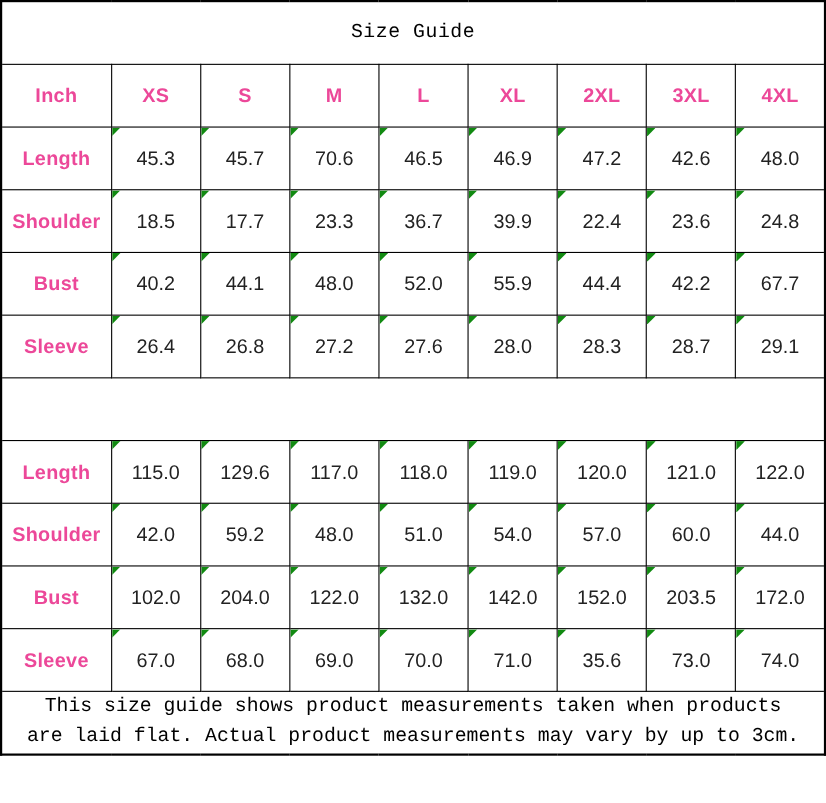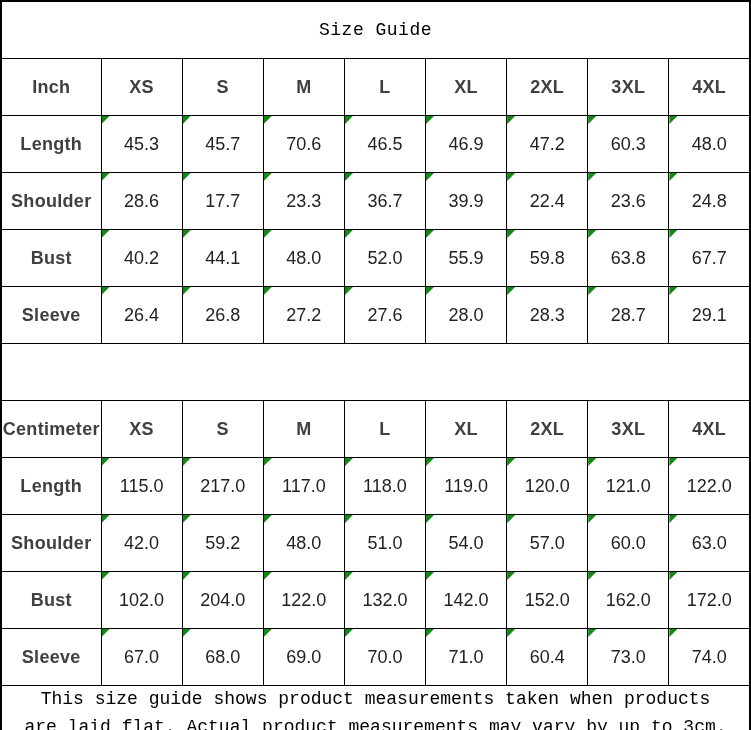--- a/index.html
+++ b/index.html
@@ -32,21 +32,21 @@
   }
   td.title-cell {
     font-family: "Liberation Mono", "DejaVu Sans Mono", monospace;
     font-size: 20px;
     font-weight: 400;
     letter-spacing: 0.5px;
     color: #000000;
   }
   td.label-cell, td.header-cell {
     font-weight: bold;
-    color: #404040;
+    color: #ec4899;
     letter-spacing: 0.3px;
   }
   td.value-cell {
     font-weight: 400;
     color: #222222;
   }
   td.gap-cell {
     height: 56px;
   }
   td.footer-cell {
@@ -98,43 +98,43 @@
         <td class="header-cell">4XL</td>
       </tr>
       <tr>
         <td class="label-cell">Length</td>
         <td class="value-cell"><span class="corner-flag-icon" style="background: rgb(17, 138, 17);"></span><span>45.3</span></td>
         <td class="value-cell"><span class="corner-flag-icon" style="background: rgb(17, 138, 17);"></span><span>45.7</span></td>
         <td class="value-cell"><span class="corner-flag-icon" style="background: rgb(17, 138, 17);"></span><span>70.6</span></td>
         <td class="value-cell"><span class="corner-flag-icon" style="background: rgb(17, 138, 17);"></span><span>46.5</span></td>
         <td class="value-cell"><span class="corner-flag-icon" style="background: rgb(17, 138, 17);"></span><span>46.9</span></td>
         <td class="value-cell"><span class="corner-flag-icon" style="background: rgb(17, 138, 17);"></span><span>47.2</span></td>
-        <td class="value-cell"><span class="corner-flag-icon" style="background: rgb(17, 138, 17);"></span><span>60.3</span></td>
+        <td class="value-cell"><span class="corner-flag-icon" style="background: rgb(17, 138, 17);"></span><span>42.6</span></td>
         <td class="value-cell"><span class="corner-flag-icon" style="background: rgb(17, 138, 17);"></span><span>48.0</span></td>
       </tr>
       <tr>
         <td class="label-cell">Shoulder</td>
-        <td class="value-cell"><span class="corner-flag-icon" style="background: rgb(17, 138, 17);"></span><span>28.6</span></td>
+        <td class="value-cell"><span class="corner-flag-icon" style="background: rgb(17, 138, 17);"></span><span>18.5</span></td>
         <td class="value-cell"><span class="corner-flag-icon" style="background: rgb(17, 138, 17);"></span><span>17.7</span></td>
         <td class="value-cell"><span class="corner-flag-icon" style="background: rgb(17, 138, 17);"></span><span>23.3</span></td>
         <td class="value-cell"><span class="corner-flag-icon" style="background: rgb(17, 138, 17);"></span><span>36.7</span></td>
         <td class="value-cell"><span class="corner-flag-icon" style="background: rgb(17, 138, 17);"></span><span>39.9</span></td>
         <td class="value-cell"><span class="corner-flag-icon" style="background: rgb(17, 138, 17);"></span><span>22.4</span></td>
         <td class="value-cell"><span class="corner-flag-icon" style="background: rgb(17, 138, 17);"></span><span>23.6</span></td>
         <td class="value-cell"><span class="corner-flag-icon" style="background: rgb(17, 138, 17);"></span><span>24.8</span></td>
       </tr>
       <tr>
         <td class="label-cell">Bust</td>
         <td class="value-cell"><span class="corner-flag-icon" style="background: rgb(17, 138, 17);"></span><span>40.2</span></td>
         <td class="value-cell"><span class="corner-flag-icon" style="background: rgb(17, 138, 17);"></span><span>44.1</span></td>
         <td class="value-cell"><span class="corner-flag-icon" style="background: rgb(17, 138, 17);"></span><span>48.0</span></td>
         <td class="value-cell"><span class="corner-flag-icon" style="background: rgb(17, 138, 17);"></span><span>52.0</span></td>
         <td class="value-cell"><span class="corner-flag-icon" style="background: rgb(17, 138, 17);"></span><span>55.9</span></td>
-        <td class="value-cell"><span class="corner-flag-icon" style="background: rgb(17, 138, 17);"></span><span>59.8</span></td>
-        <td class="value-cell"><span class="corner-flag-icon" style="background: rgb(17, 138, 17);"></span><span>63.8</span></td>
+        <td class="value-cell"><span class="corner-flag-icon" style="background: rgb(17, 138, 17);"></span><span>44.4</span></td>
+        <td class="value-cell"><span class="corner-flag-icon" style="background: rgb(17, 138, 17);"></span><span>42.2</span></td>
         <td class="value-cell"><span class="corner-flag-icon" style="background: rgb(17, 138, 17);"></span><span>67.7</span></td>
       </tr>
       <tr>
         <td class="label-cell">Sleeve</td>
         <td class="value-cell"><span class="corner-flag-icon" style="background: rgb(17, 138, 17);"></span><span>26.4</span></td>
         <td class="value-cell"><span class="corner-flag-icon" style="background: rgb(17, 138, 17);"></span><span>26.8</span></td>
         <td class="value-cell"><span class="corner-flag-icon" style="background: rgb(17, 138, 17);"></span><span>27.2</span></td>
         <td class="value-cell"><span class="corner-flag-icon" style="background: rgb(17, 138, 17);"></span><span>27.6</span></td>
         <td class="value-cell"><span class="corner-flag-icon" style="background: rgb(17, 138, 17);"></span><span>28.0</span></td>
         <td class="value-cell"><span class="corner-flag-icon" style="background: rgb(17, 138, 17);"></span><span>28.3</span></td>
@@ -142,71 +142,60 @@
         <td class="value-cell"><span class="corner-flag-icon" style="background: rgb(17, 138, 17);"></span><span>29.1</span></td>
       </tr>
     </tbody>
   <tbody>
     <tr>
       <td class="gap-cell" colspan="9"></td>
     </tr>
   </tbody>
   <tbody>
       <tr>
-        <td class="label-cell">Centimeter</td>
-        <td class="header-cell">XS</td>
-        <td class="header-cell">S</td>
-        <td class="header-cell">M</td>
-        <td class="header-cell">L</td>
-        <td class="header-cell">XL</td>
-        <td class="header-cell">2XL</td>
-        <td class="header-cell">3XL</td>
-        <td class="header-cell">4XL</td>
-      </tr>
-      <tr>
         <td class="label-cell">Length</td>
         <td class="value-cell"><span class="corner-flag-icon" style="background: rgb(17, 138, 17);"></span><span>115.0</span></td>
-        <td class="value-cell"><span class="corner-flag-icon" style="background: rgb(17, 138, 17);"></span><span>217.0</span></td>
+        <td class="value-cell"><span class="corner-flag-icon" style="background: rgb(17, 138, 17);"></span><span>129.6</span></td>
         <td class="value-cell"><span class="corner-flag-icon" style="background: rgb(17, 138, 17);"></span><span>117.0</span></td>
         <td class="value-cell"><span class="corner-flag-icon" style="background: rgb(17, 138, 17);"></span><span>118.0</span></td>
         <td class="value-cell"><span class="corner-flag-icon" style="background: rgb(17, 138, 17);"></span><span>119.0</span></td>
         <td class="value-cell"><span class="corner-flag-icon" style="background: rgb(17, 138, 17);"></span><span>120.0</span></td>
         <td class="value-cell"><span class="corner-flag-icon" style="background: rgb(17, 138, 17);"></span><span>121.0</span></td>
         <td class="value-cell"><span class="corner-flag-icon" style="background: rgb(17, 138, 17);"></span><span>122.0</span></td>
       </tr>
       <tr>
         <td class="label-cell">Shoulder</td>
         <td class="value-cell"><span class="corner-flag-icon" style="background: rgb(17, 138, 17);"></span><span>42.0</span></td>
         <td class="value-cell"><span class="corner-flag-icon" style="background: rgb(17, 138, 17);"></span><span>59.2</span></td>
         <td class="value-cell"><span class="corner-flag-icon" style="background: rgb(17, 138, 17);"></span><span>48.0</span></td>
         <td class="value-cell"><span class="corner-flag-icon" style="background: rgb(17, 138, 17);"></span><span>51.0</span></td>
         <td class="value-cell"><span class="corner-flag-icon" style="background: rgb(17, 138, 17);"></span><span>54.0</span></td>
         <td class="value-cell"><span class="corner-flag-icon" style="background: rgb(17, 138, 17);"></span><span>57.0</span></td>
         <td class="value-cell"><span class="corner-flag-icon" style="background: rgb(17, 138, 17);"></span><span>60.0</span></td>
-        <td class="value-cell"><span class="corner-flag-icon" style="background: rgb(17, 138, 17);"></span><span>63.0</span></td>
+        <td class="value-cell"><span class="corner-flag-icon" style="background: rgb(17, 138, 17);"></span><span>44.0</span></td>
       </tr>
       <tr>
         <td class="label-cell">Bust</td>
         <td class="value-cell"><span class="corner-flag-icon" style="background: rgb(17, 138, 17);"></span><span>102.0</span></td>
         <td class="value-cell"><span class="corner-flag-icon" style="background: rgb(17, 138, 17);"></span><span>204.0</span></td>
         <td class="value-cell"><span class="corner-flag-icon" style="background: rgb(17, 138, 17);"></span><span>122.0</span></td>
         <td class="value-cell"><span class="corner-flag-icon" style="background: rgb(17, 138, 17);"></span><span>132.0</span></td>
         <td class="value-cell"><span class="corner-flag-icon" style="background: rgb(17, 138, 17);"></span><span>142.0</span></td>
         <td class="value-cell"><span class="corner-flag-icon" style="background: rgb(17, 138, 17);"></span><span>152.0</span></td>
-        <td class="value-cell"><span class="corner-flag-icon" style="background: rgb(17, 138, 17);"></span><span>162.0</span></td>
+        <td class="value-cell"><span class="corner-flag-icon" style="background: rgb(17, 138, 17);"></span><span>203.5</span></td>
         <td class="value-cell"><span class="corner-flag-icon" style="background: rgb(17, 138, 17);"></span><span>172.0</span></td>
       </tr>
       <tr>
         <td class="label-cell">Sleeve</td>
         <td class="value-cell"><span class="corner-flag-icon" style="background: rgb(17, 138, 17);"></span><span>67.0</span></td>
         <td class="value-cell"><span class="corner-flag-icon" style="background: rgb(17, 138, 17);"></span><span>68.0</span></td>
         <td class="value-cell"><span class="corner-flag-icon" style="background: rgb(17, 138, 17);"></span><span>69.0</span></td>
         <td class="value-cell"><span class="corner-flag-icon" style="background: rgb(17, 138, 17);"></span><span>70.0</span></td>
         <td class="value-cell"><span class="corner-flag-icon" style="background: rgb(17, 138, 17);"></span><span>71.0</span></td>
-        <td class="value-cell"><span class="corner-flag-icon" style="background: rgb(17, 138, 17);"></span><span>60.4</span></td>
+        <td class="value-cell"><span class="corner-flag-icon" style="background: rgb(17, 138, 17);"></span><span>35.6</span></td>
         <td class="value-cell"><span class="corner-flag-icon" style="background: rgb(17, 138, 17);"></span><span>73.0</span></td>
         <td class="value-cell"><span class="corner-flag-icon" style="background: rgb(17, 138, 17);"></span><span>74.0</span></td>
       </tr>
     </tbody>
   <tbody>
     <tr>
       <td class="footer-cell" colspan="9">
         <div>This size guide shows product measurements taken when products</div>
         <div>are laid flat. Actual product measurements may vary by up to 3cm.</div>
       </td>

